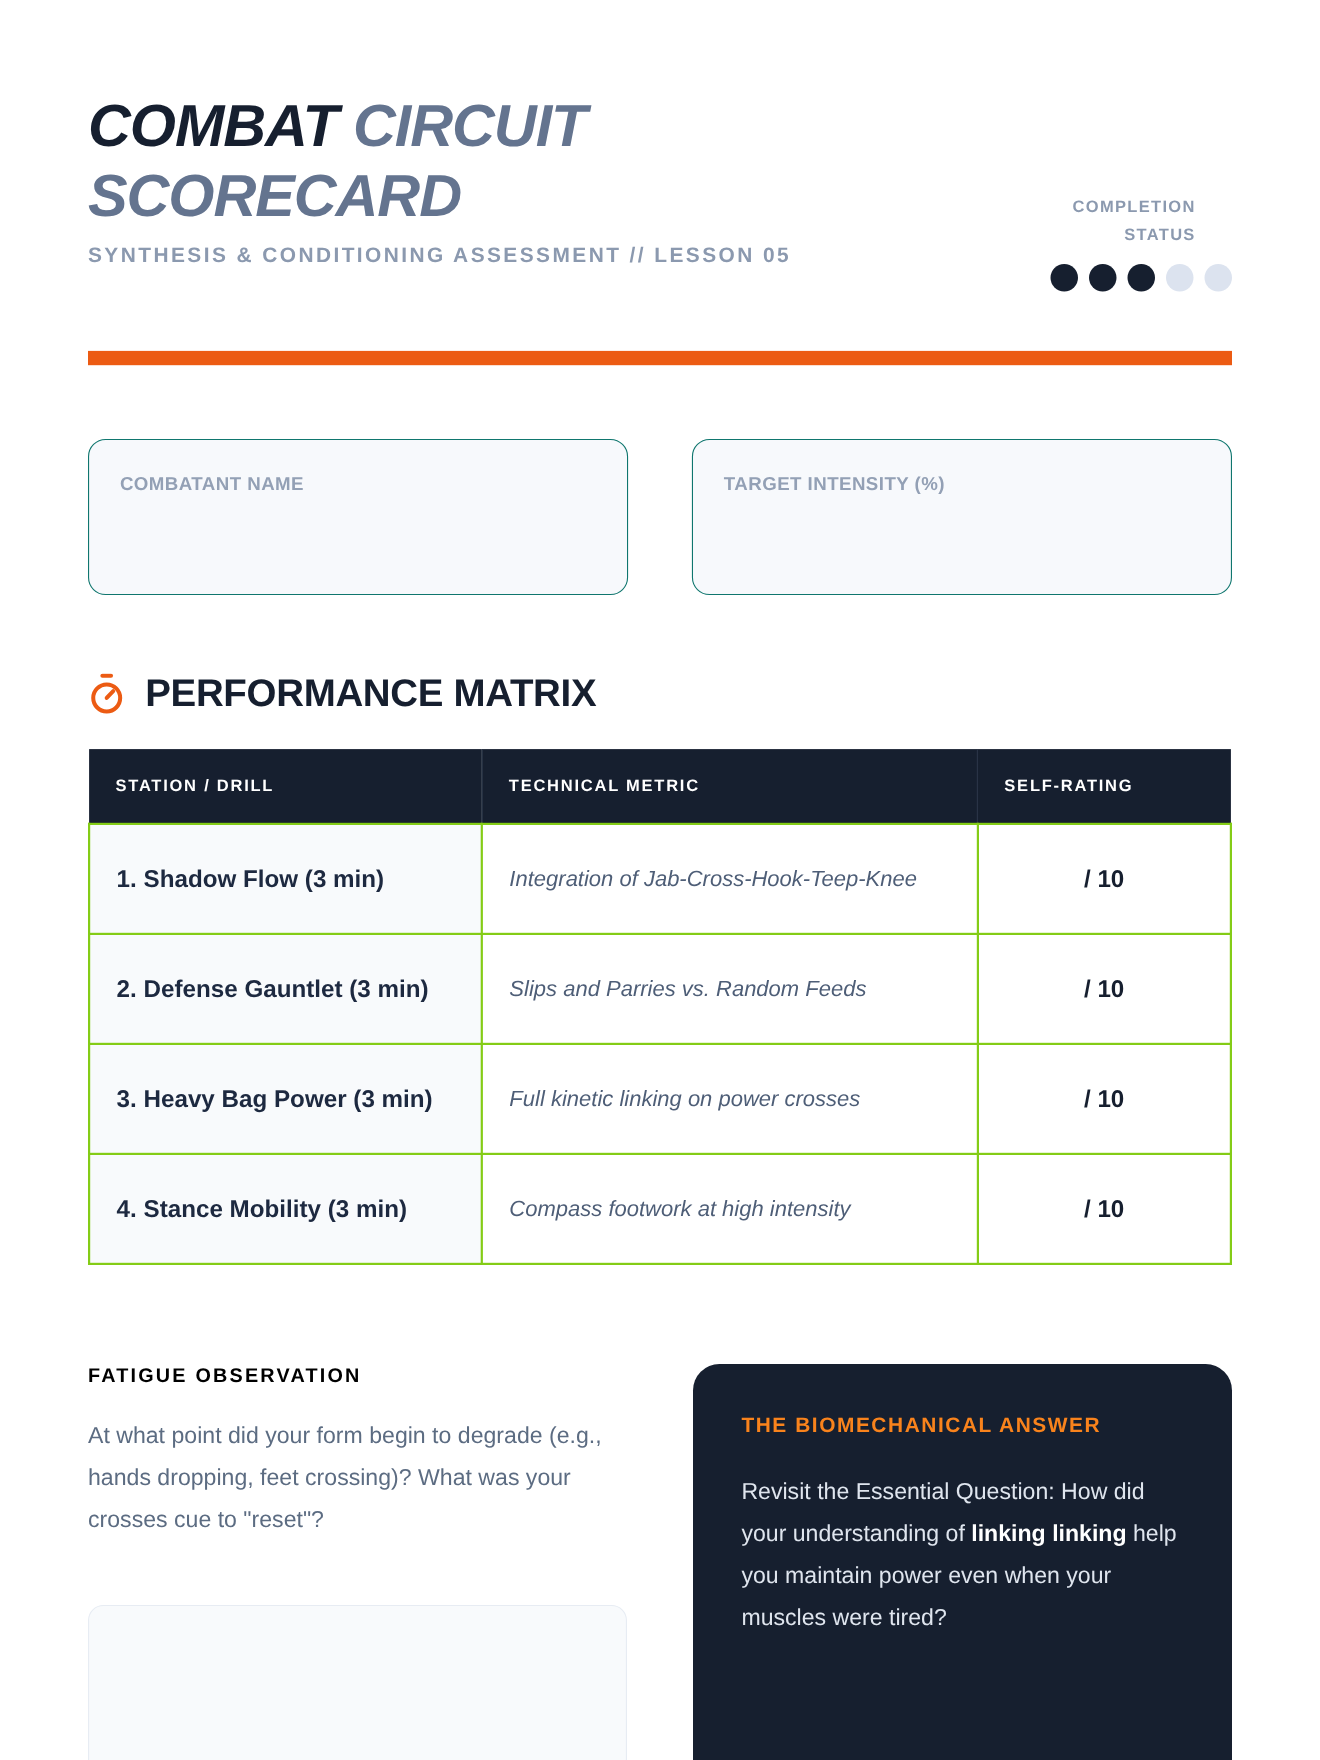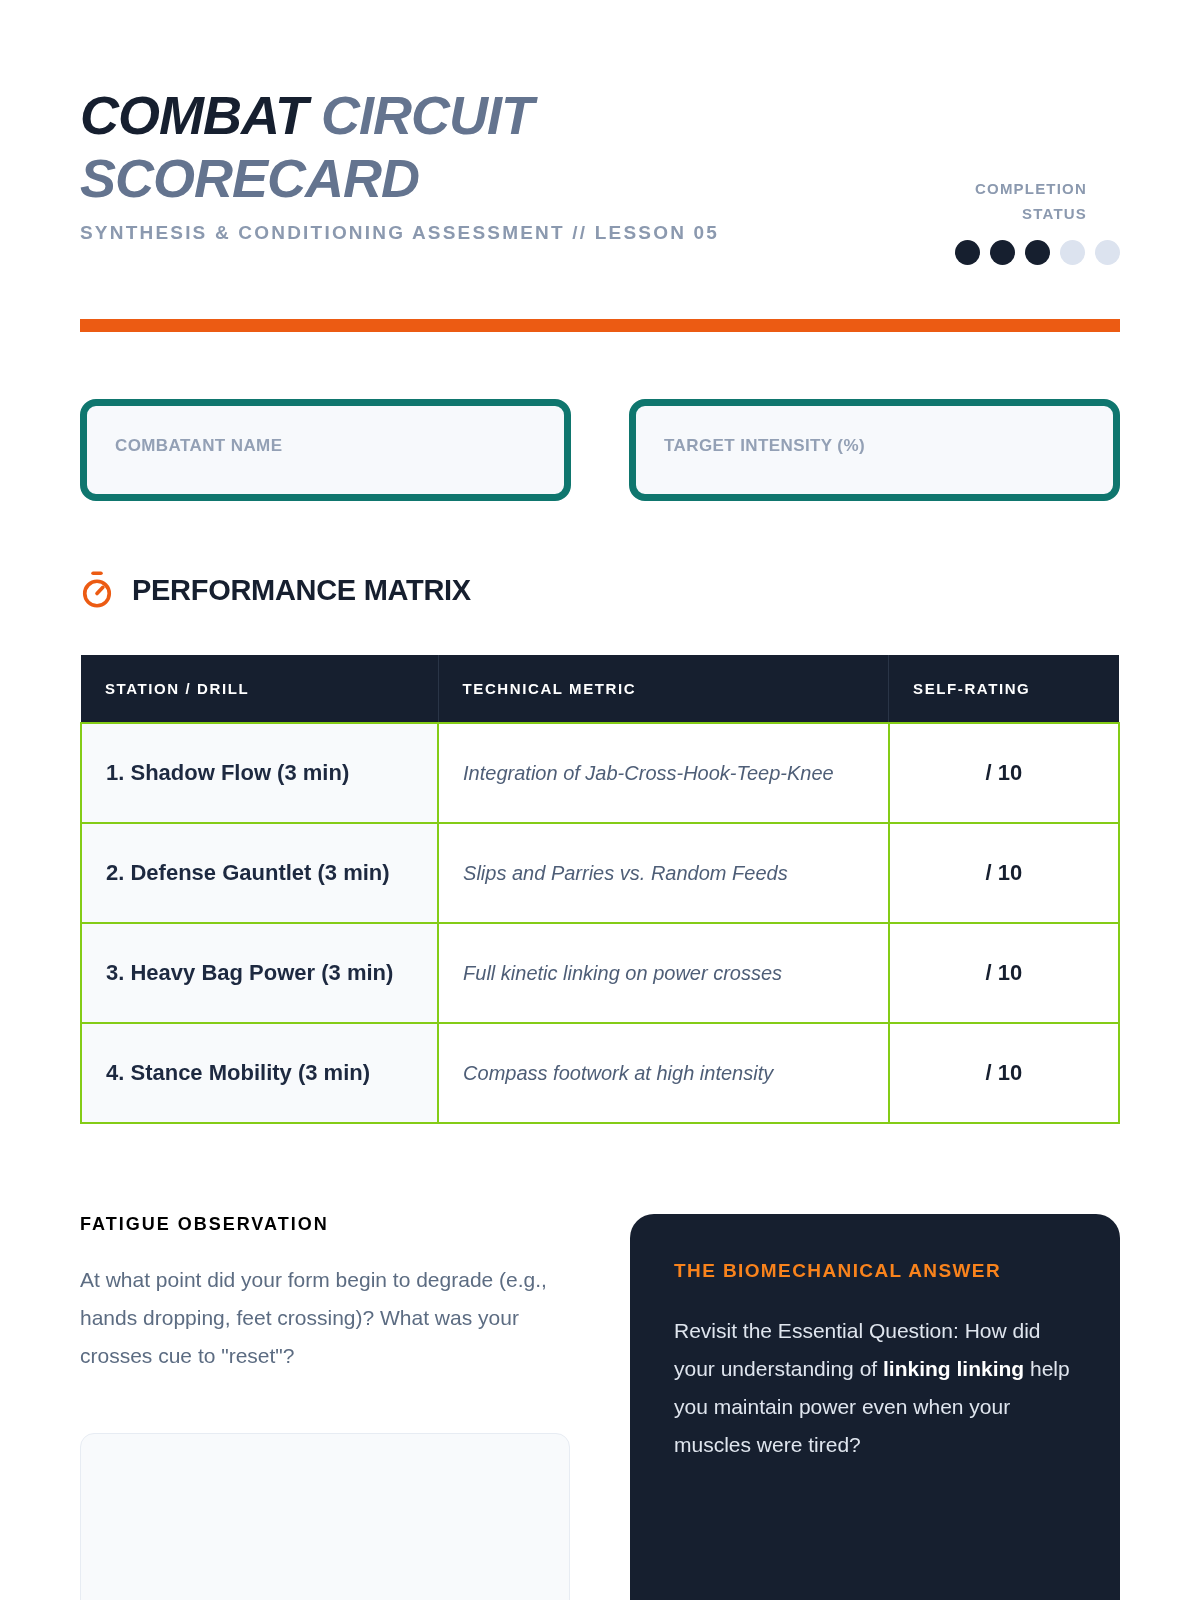--- a/index.html
+++ b/index.html
@@ -66,52 +66,52 @@
   }
 
   
   .fields {
     margin-top: 67px;
     display: grid;
     grid-template-columns: 1fr 1fr;
     gap: 58px;
   }
   .field {
-    height: 102px;
+    height: 142px;
     background: #f7f9fc;
-    border: 7px solid #0f766e;
+    border: 1px solid #0f766e;
     border-radius: 16px;
     padding: 30px 28px;
   }
   .field-label {
     font-size: 17px;
     font-weight: 700;
     letter-spacing: 0.4px;
     color: #93a0b5;
     text-transform: uppercase;
   }
 
   
   .section-head {
     margin-top: 70px;
     display: flex;
     align-items: center;
     gap: 18px;
   }
   .section-head h2 {
-    font-size: 29px;
+    font-size: 35px;
     font-weight: 800;
     letter-spacing: -0.3px;
     color: var(--navy);
     text-transform: uppercase;
   }
   .stopwatch { width: 34px; height: 38px; flex: 0 0 auto; }
 
   table.matrix {
-    margin-top: 46px;
+    margin-top: 30px;
     width: 100%;
     border-collapse: collapse;
     table-layout: fixed;
   }
   table.matrix col.c1 { width: 34.4%; }
   table.matrix col.c2 { width: 43.4%; }
   table.matrix col.c3 { width: 22.2%; }
   table.matrix th {
     background: var(--navy);
     color: #ffffff;

